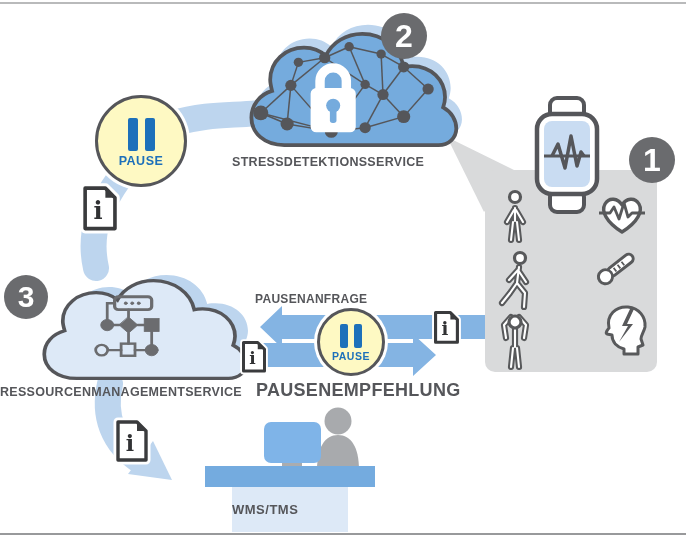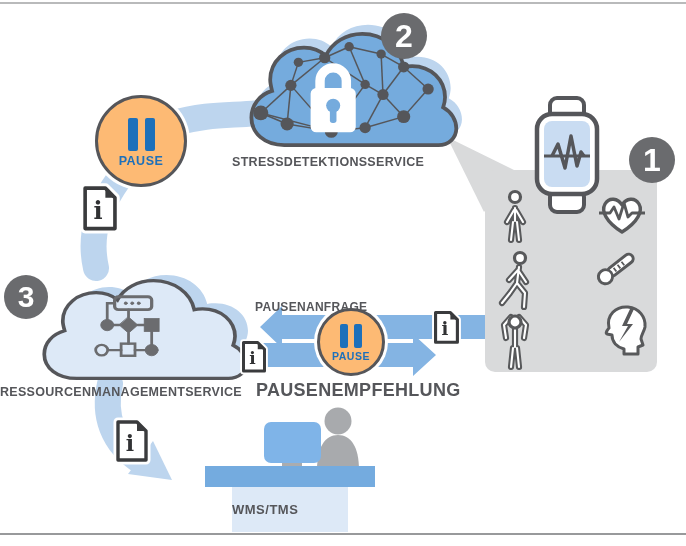--- a/index.html
+++ b/index.html
@@ -3,21 +3,21 @@
 <meta charset="utf-8">
 <style>
   html,body{margin:0;padding:0;background:#fff;}
   #stage{position:relative;width:686px;height:546px;background:#fff;overflow:hidden;
          font-family:"Liberation Sans",sans-serif;}
   .hline{position:absolute;left:0;width:686px;}
   .lbl{position:absolute;font-weight:700;font-size:12.5px;color:#55565a;
        letter-spacing:.3px;text-align:left;white-space:nowrap;}
   .badge{position:absolute;border-radius:50%;background:#6a6b6e;color:#fff;
          display:flex;align-items:center;justify-content:center;font-weight:700;}
-  .pause{position:absolute;border:3px solid #55565a;border-radius:50%;background:#fdba74;
+  .pause{position:absolute;border:3px solid #55565a;border-radius:50%;background:#fef9c3;
          box-shadow:0 0 0 3px #fff;display:flex;flex-direction:column;align-items:center;}
   .pbars{display:flex;}
   .pbar{background:#1d70ba;border-radius:2px;}
   .ptxt{font-weight:700;color:#1d70ba;letter-spacing:.5px;}
   .doc-letter{position:absolute;display:flex;align-items:center;justify-content:center;
        font-family:"DejaVu Serif",serif;font-weight:700;color:#313234;}
   svg{position:absolute;left:0;top:0;}
   .net line{stroke:#55565a;stroke-width:1.6;}
   .net circle{fill:#55565a;}
   .ico-out{stroke:#58595b;stroke-width:6.2;fill:none;stroke-linecap:round;stroke-linejoin:round;}
@@ -218,17 +218,17 @@
     </div>
     <div class="ptxt" style="font-size:10.5px;margin-top:2px;">PAUSE</div>
   </div>
 
   <div class="badge" style="left:629px;top:137px;width:46px;height:46px;font-size:32px;">1</div>
   <div class="badge" style="left:381px;top:13px;width:46px;height:46px;font-size:32px;">2</div>
   <div class="badge" style="left:4px;top:275px;width:44px;height:44px;font-size:30px;">3</div>
 
   <div class="lbl" style="left:232px;top:155px;width:240px;">STRESSDETEKTIONSSERVICE</div>
   <div class="lbl" style="left:0;top:385px;width:240px;">RESSOURCENMANAGEMENTSERVICE</div>
-  <div class="lbl" style="left:255px;top:292px;width:200px;font-size:12px;margin-top:8px;">PAUSENANFRAGE</div>
+  <div class="lbl" style="left:255px;top:292px;width:200px;font-size:12px;">PAUSENANFRAGE</div>
   <div class="lbl" style="left:256px;top:380px;width:200px;font-size:18px;">PAUSENEMPFEHLUNG</div>
   <div class="lbl" style="left:232px;top:502px;width:112px;font-size:13px;letter-spacing:.5px;">WMS/TMS</div>
 
 </div>
 
 </body></html>

